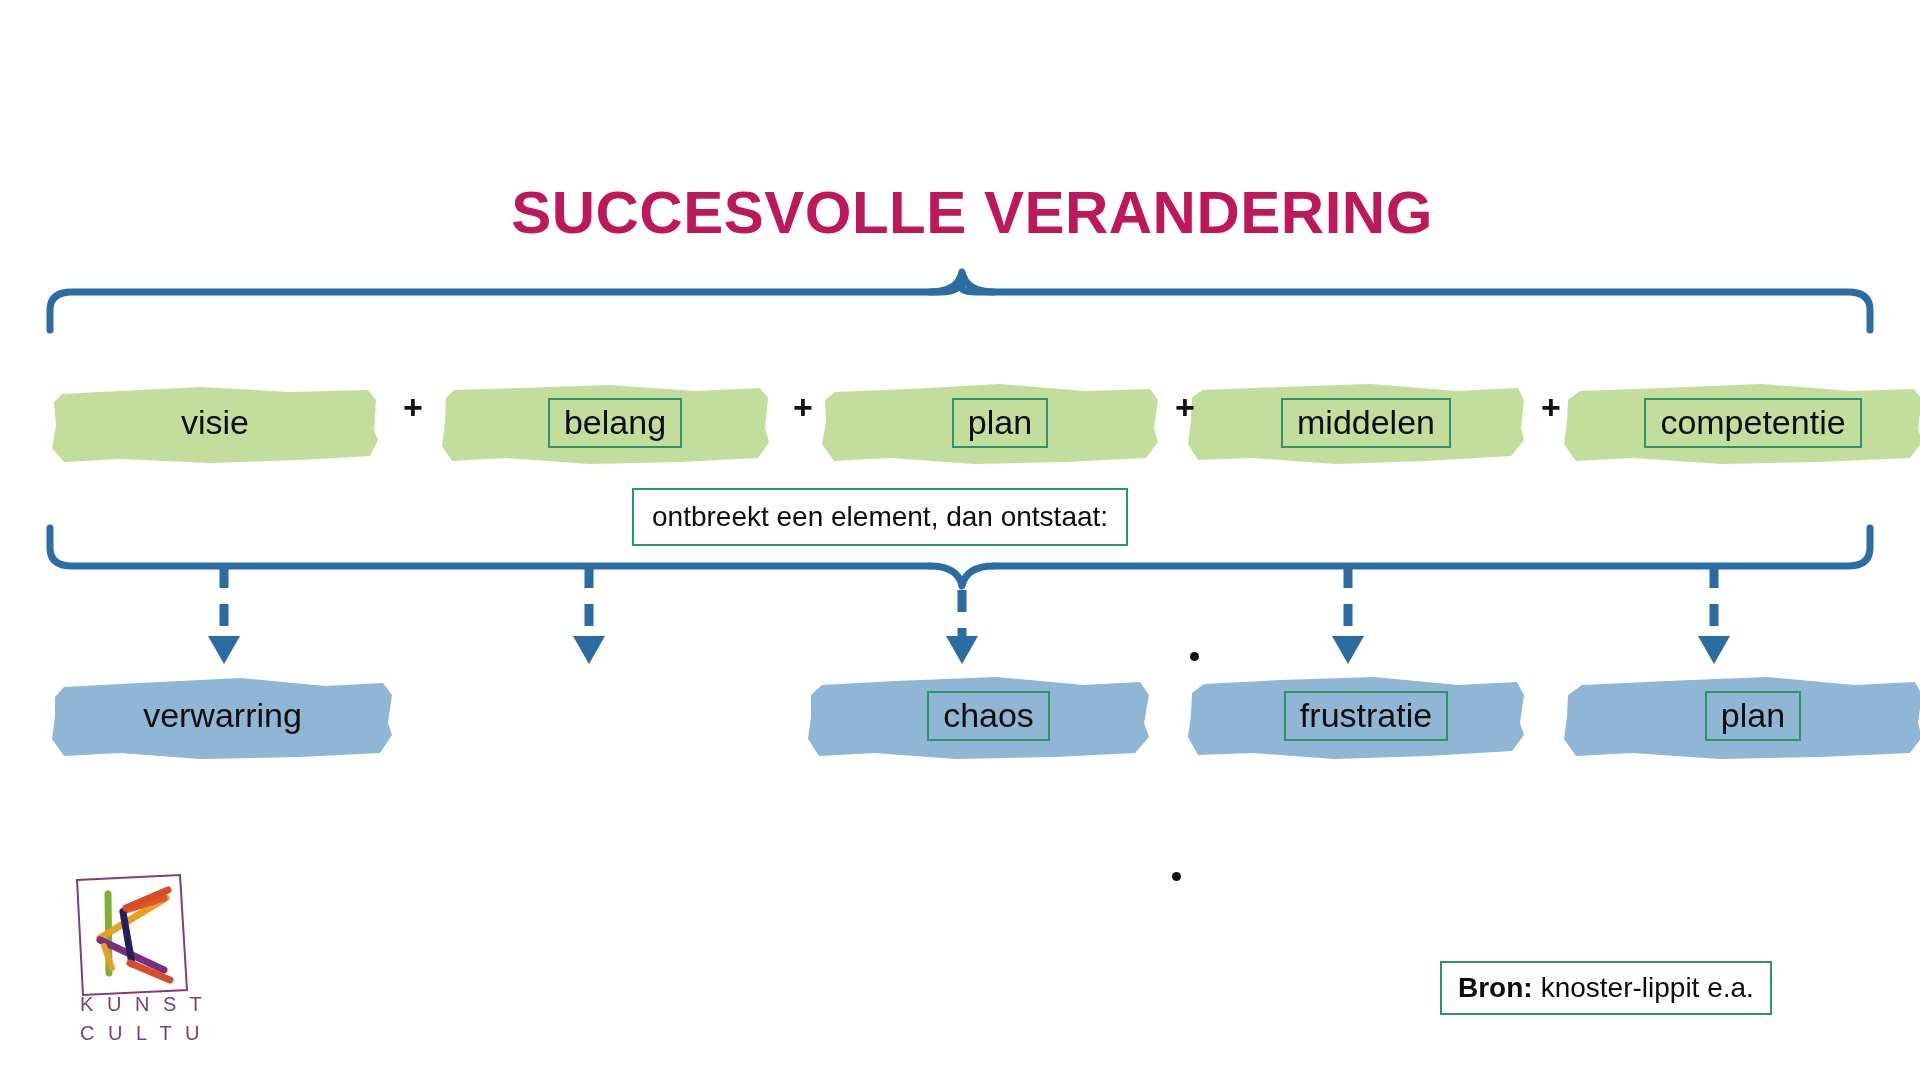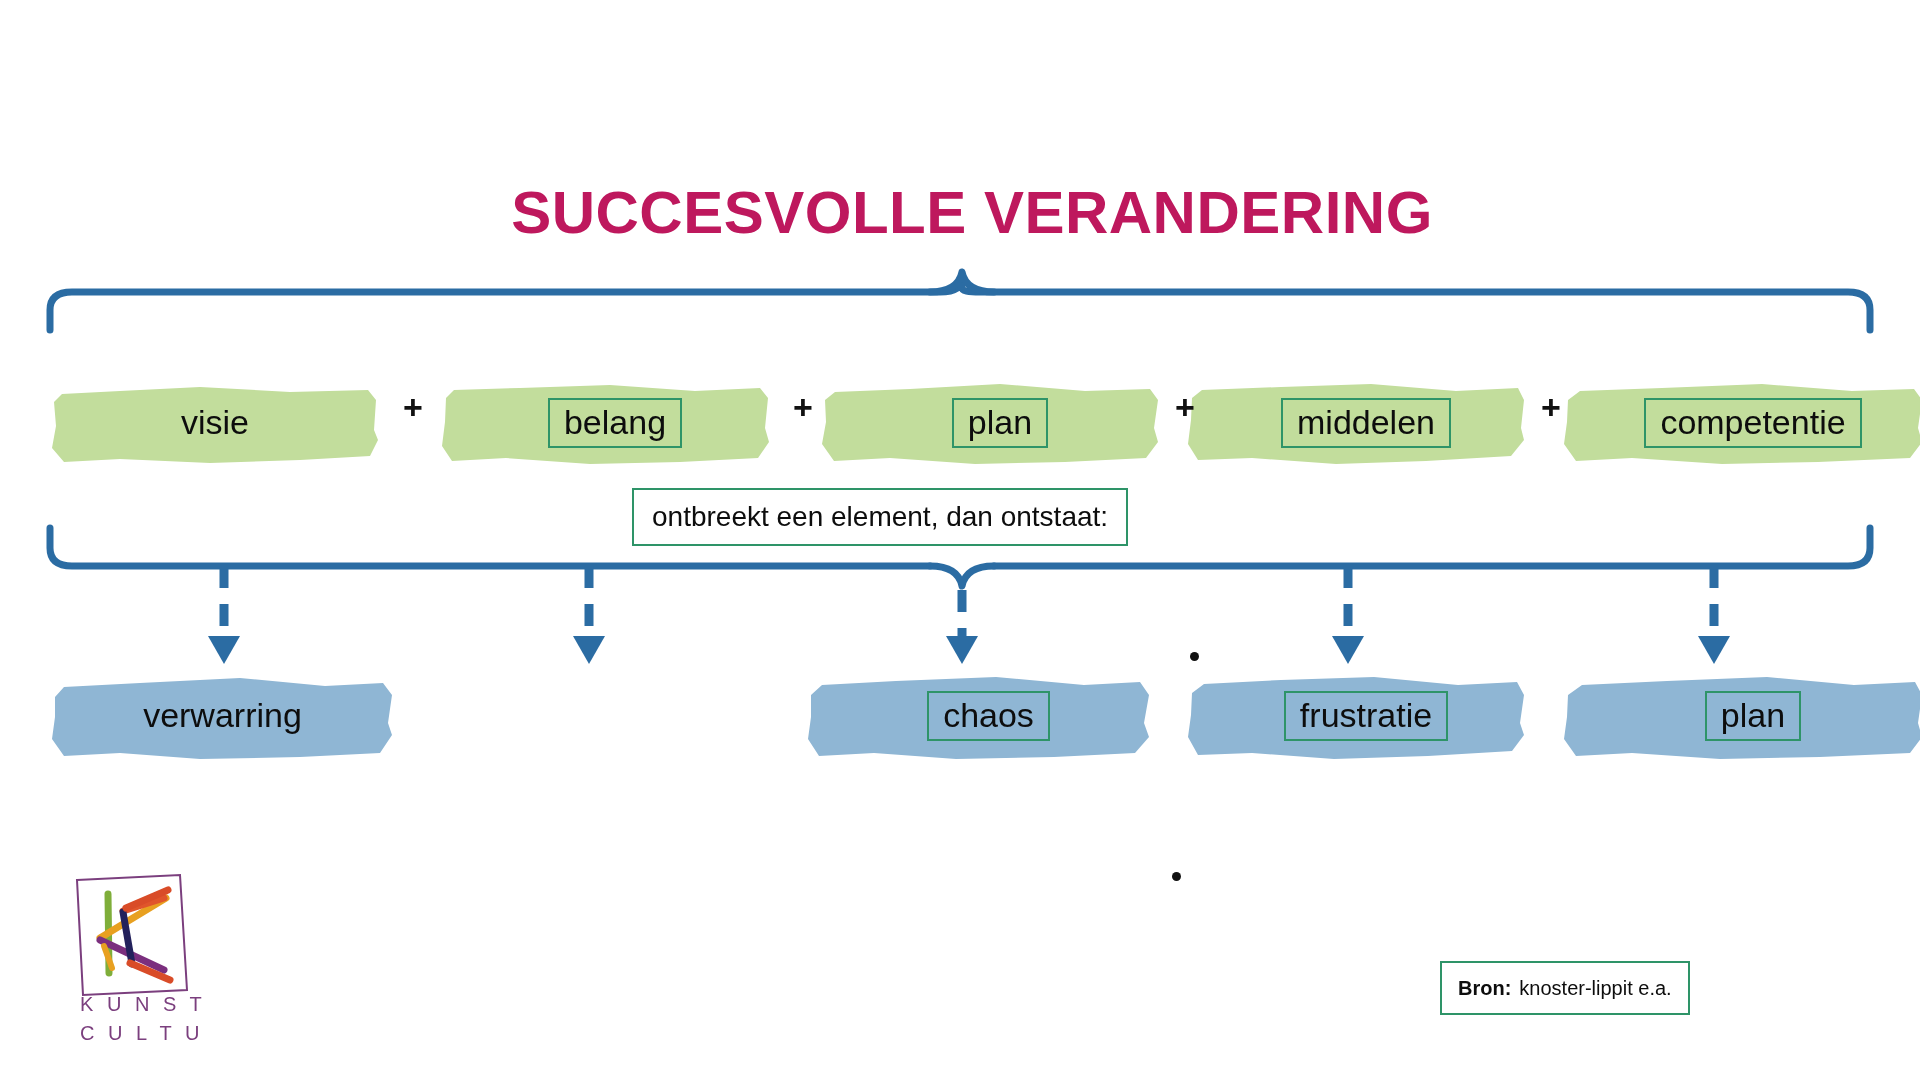--- a/index.html
+++ b/index.html
@@ -137,21 +137,21 @@
     position: absolute;
     left: 1440px;
     top: 961px;
     height: 50px;
     padding: 0 16px;
     display: flex;
     align-items: center;
     gap: 8px;
     border: 2px solid #2e9468;
     background: #ffffff;
-    font-size: 20px;
+    font-size: 28px;
     color: #0d0d0d;
     white-space: nowrap;
   }
   #source .bron-label { font-weight: bold; }
 
   
   .dot {
     position: absolute;
     width: 9px;
     height: 9px;

